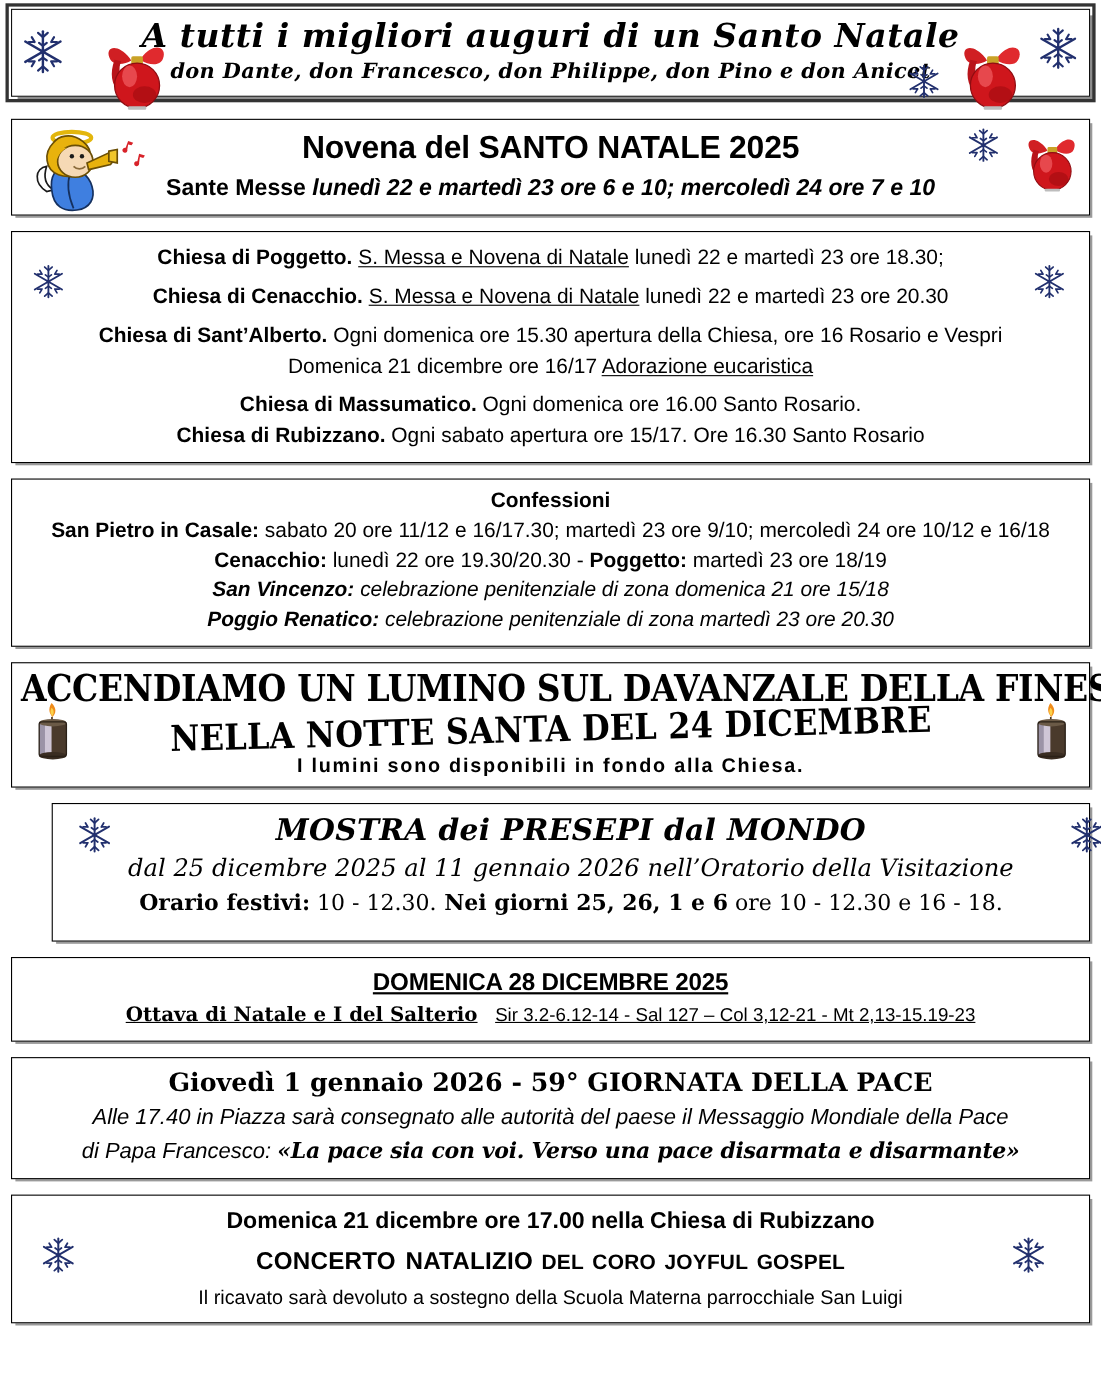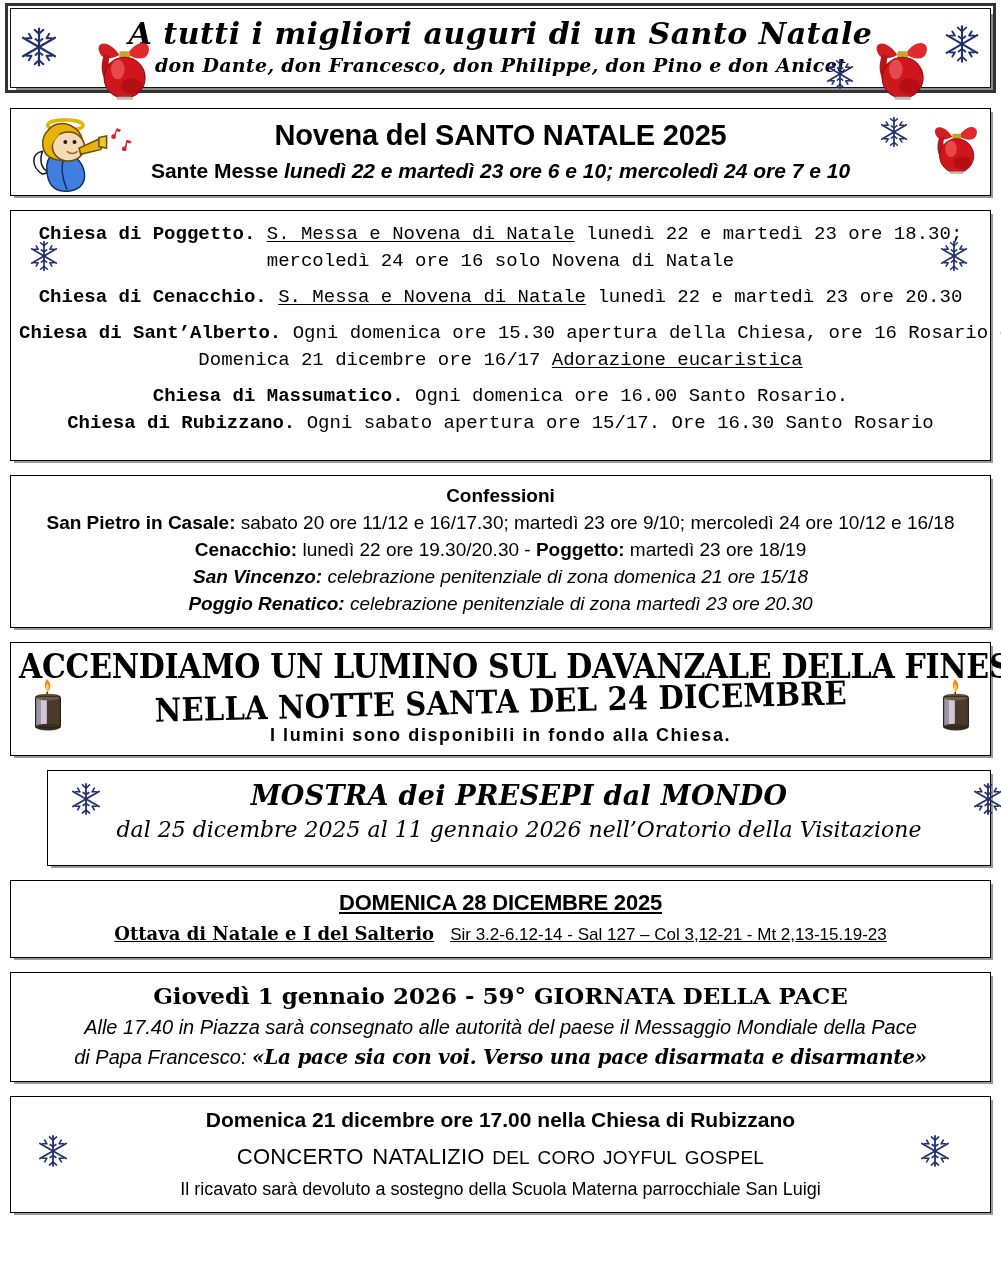--- a/index.html
+++ b/index.html
@@ -84,21 +84,21 @@
   }
   .novena-sub {
     font-size: 21px;
     line-height: 1.35;
     margin-top: 3px;
   }
   .novena-sub b { font-weight: 700; }
   .novena-sub i { font-style: italic; font-weight: 700; }
 
   
-  .churches { padding: 10px 8px 22px 8px; font-family: Liberation Mono, monospace; }
+  .churches { padding: 10px 8px 10px 8px; }
   .churches .line {
     font-size: 19px;
     line-height: 1.45;
   }
   .churches .nm { font-weight: 700; }
 
   
   .conf { padding: 7px 8px 9px 8px; }
   .conf-title {
     font-size: 26px;
@@ -212,21 +212,21 @@
 
   
   .concerto { padding: 9px 8px 10px 8px; margin-bottom: 6px; }
   .conc-l1 {
     font-size: 21px;
     font-weight: 700;
     line-height: 1.35;
   }
   .conc-l2 {
     font-size: 31px;
-    font-weight: 400;
+    font-weight: 700;
     font-variant: small-caps;
     text-transform: lowercase;
     letter-spacing: 0.2px;
     line-height: 1.25;
     margin-top: 1px;
     text-align: center;
   }
   .conc-l2 .big { font-size: 31px; }
   .conc-l2 .sm { font-size: 27px; }
   .conc-l3 {
@@ -364,21 +364,20 @@
       <svg class="snowflake" width="34" height="34" viewBox="0 0 100 100">
           <use href="#flake"></use>
         </svg>
     </div>
 
     <div class="line">
       <span class="nm">Chiesa di Poggetto.</span>
       <span class="u">S. Messa e Novena di Natale</span>
       <span>lunedì 22 e martedì 23 ore 18.30;</span>
     </div>
-    <div class="line">mercoledì 24 ore 16 solo Novena di Natale</div>
 
     <div class="line" style="margin-top:8px;">
       <span class="nm">Chiesa di Cenacchio.</span>
       <span class="u">S. Messa e Novena di Natale</span>
       <span>lunedì 22 e martedì 23 ore 20.30</span>
     </div>
 
     <div class="line" style="margin-top:8px;">
       <span class="nm">Chiesa di Sant’Alberto.</span>
       <span>Ogni domenica ore 15.30 apertura della Chiesa, ore 16 Rosario e Vespri</span>
@@ -443,20 +442,23 @@
         </svg>
     </div>
     <div class="deco" style="left:922px; top:10px;">
       <svg class="snowflake" width="36" height="36" viewBox="0 0 100 100">
           <use href="#flake"></use>
         </svg>
     </div>
 
     <div class="pres-title line">MOSTRA dei PRESEPI dal MONDO</div>
     <div class="pres-l2 line">dal 25 dicembre 2025 al 11 gennaio 2026 nell’Oratorio della Visitazione</div>
+    <div class="pres-l3 line">
+      <b>Orario festivi:</b><span> 10 - 12.30.</span><b> Nei giorni 25, 26, 1 e 6</b><span> ore 10 - 12.30 e 16 - 18.</span>
+    </div>
   </div>
 
   <div class="block dom28">
     <div class="dom28-title line">DOMENICA 28 DICEMBRE 2025</div>
     <div class="dom28-sub line">
       <span>Ottava di Natale e I del Salterio</span><span class="refs">Sir 3.2-6.12-14 - Sal 127 – Col 3,12-21 - Mt 2,13-15.19-23</span>
     </div>
   </div>
 
   <div class="block pace">

